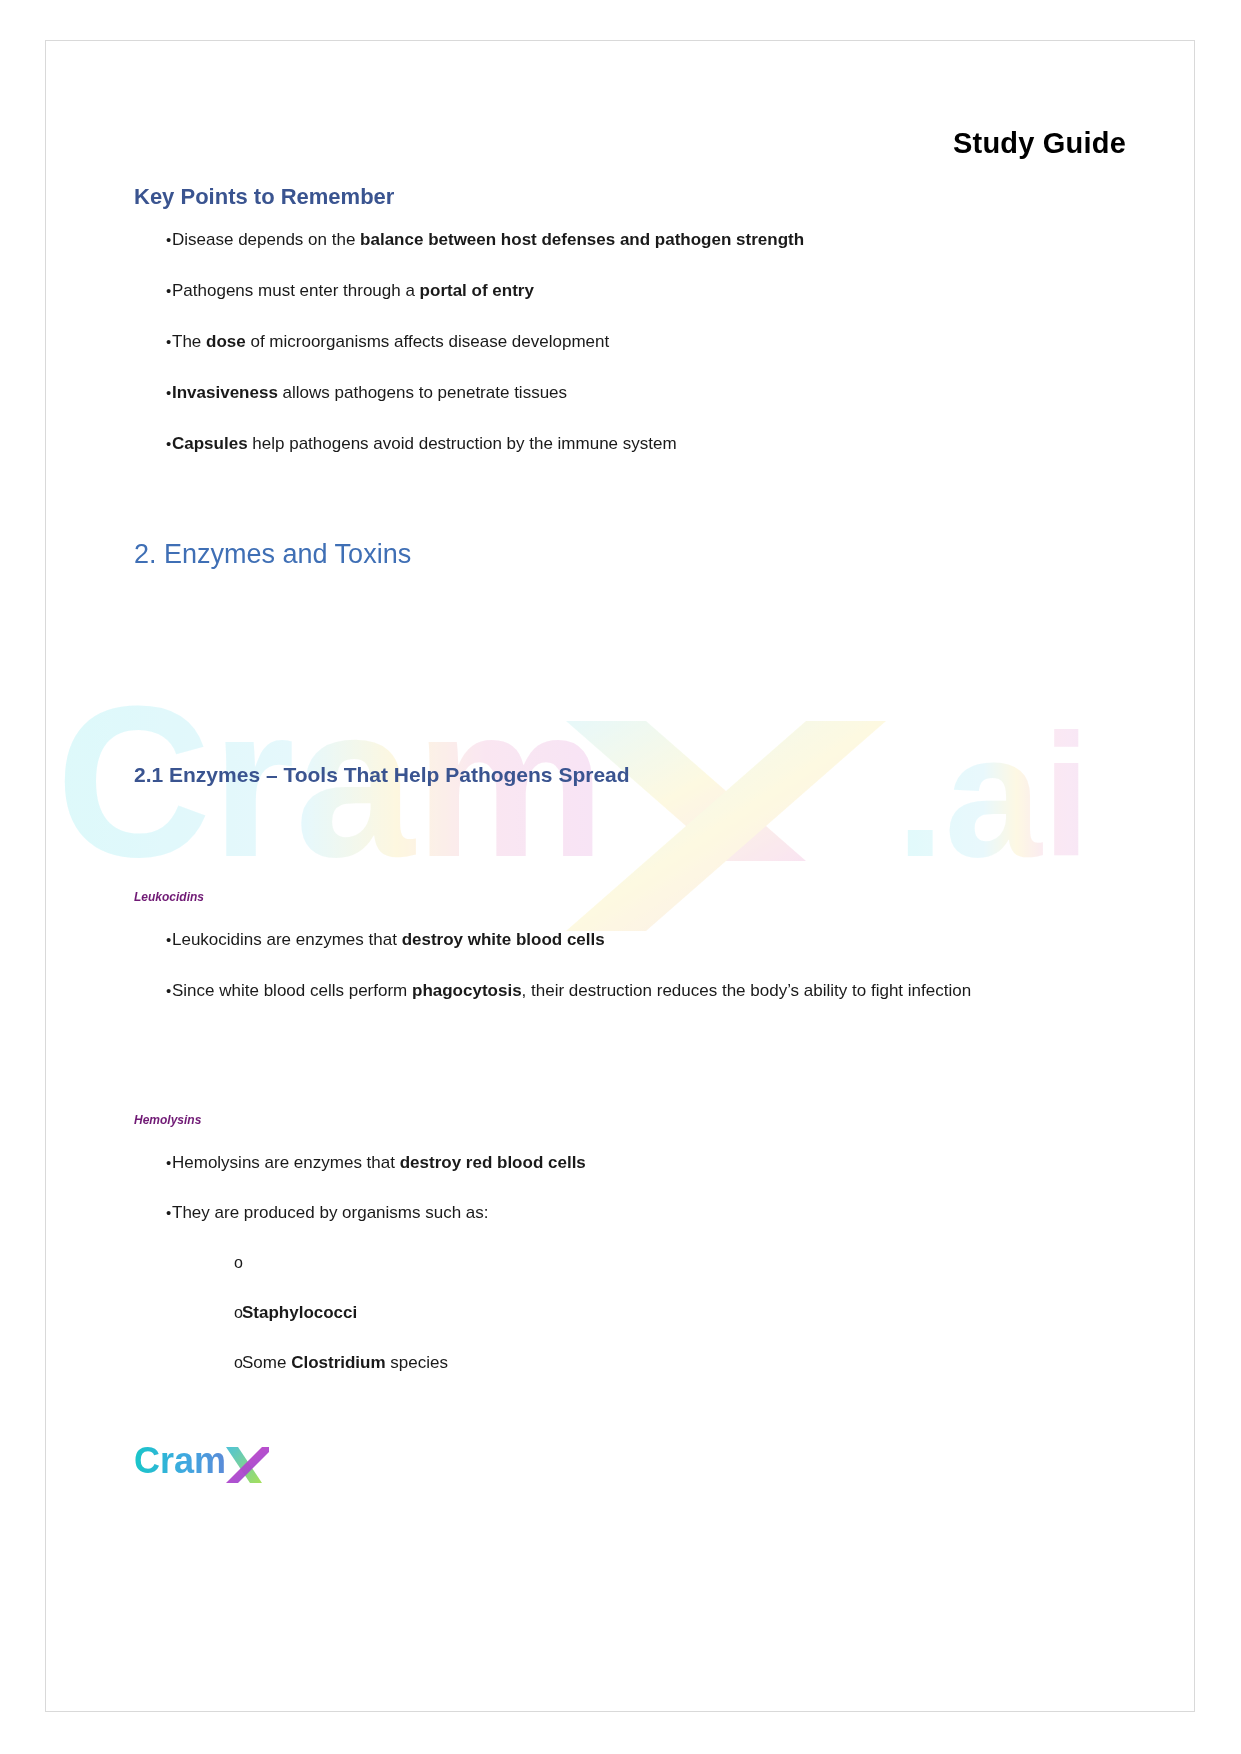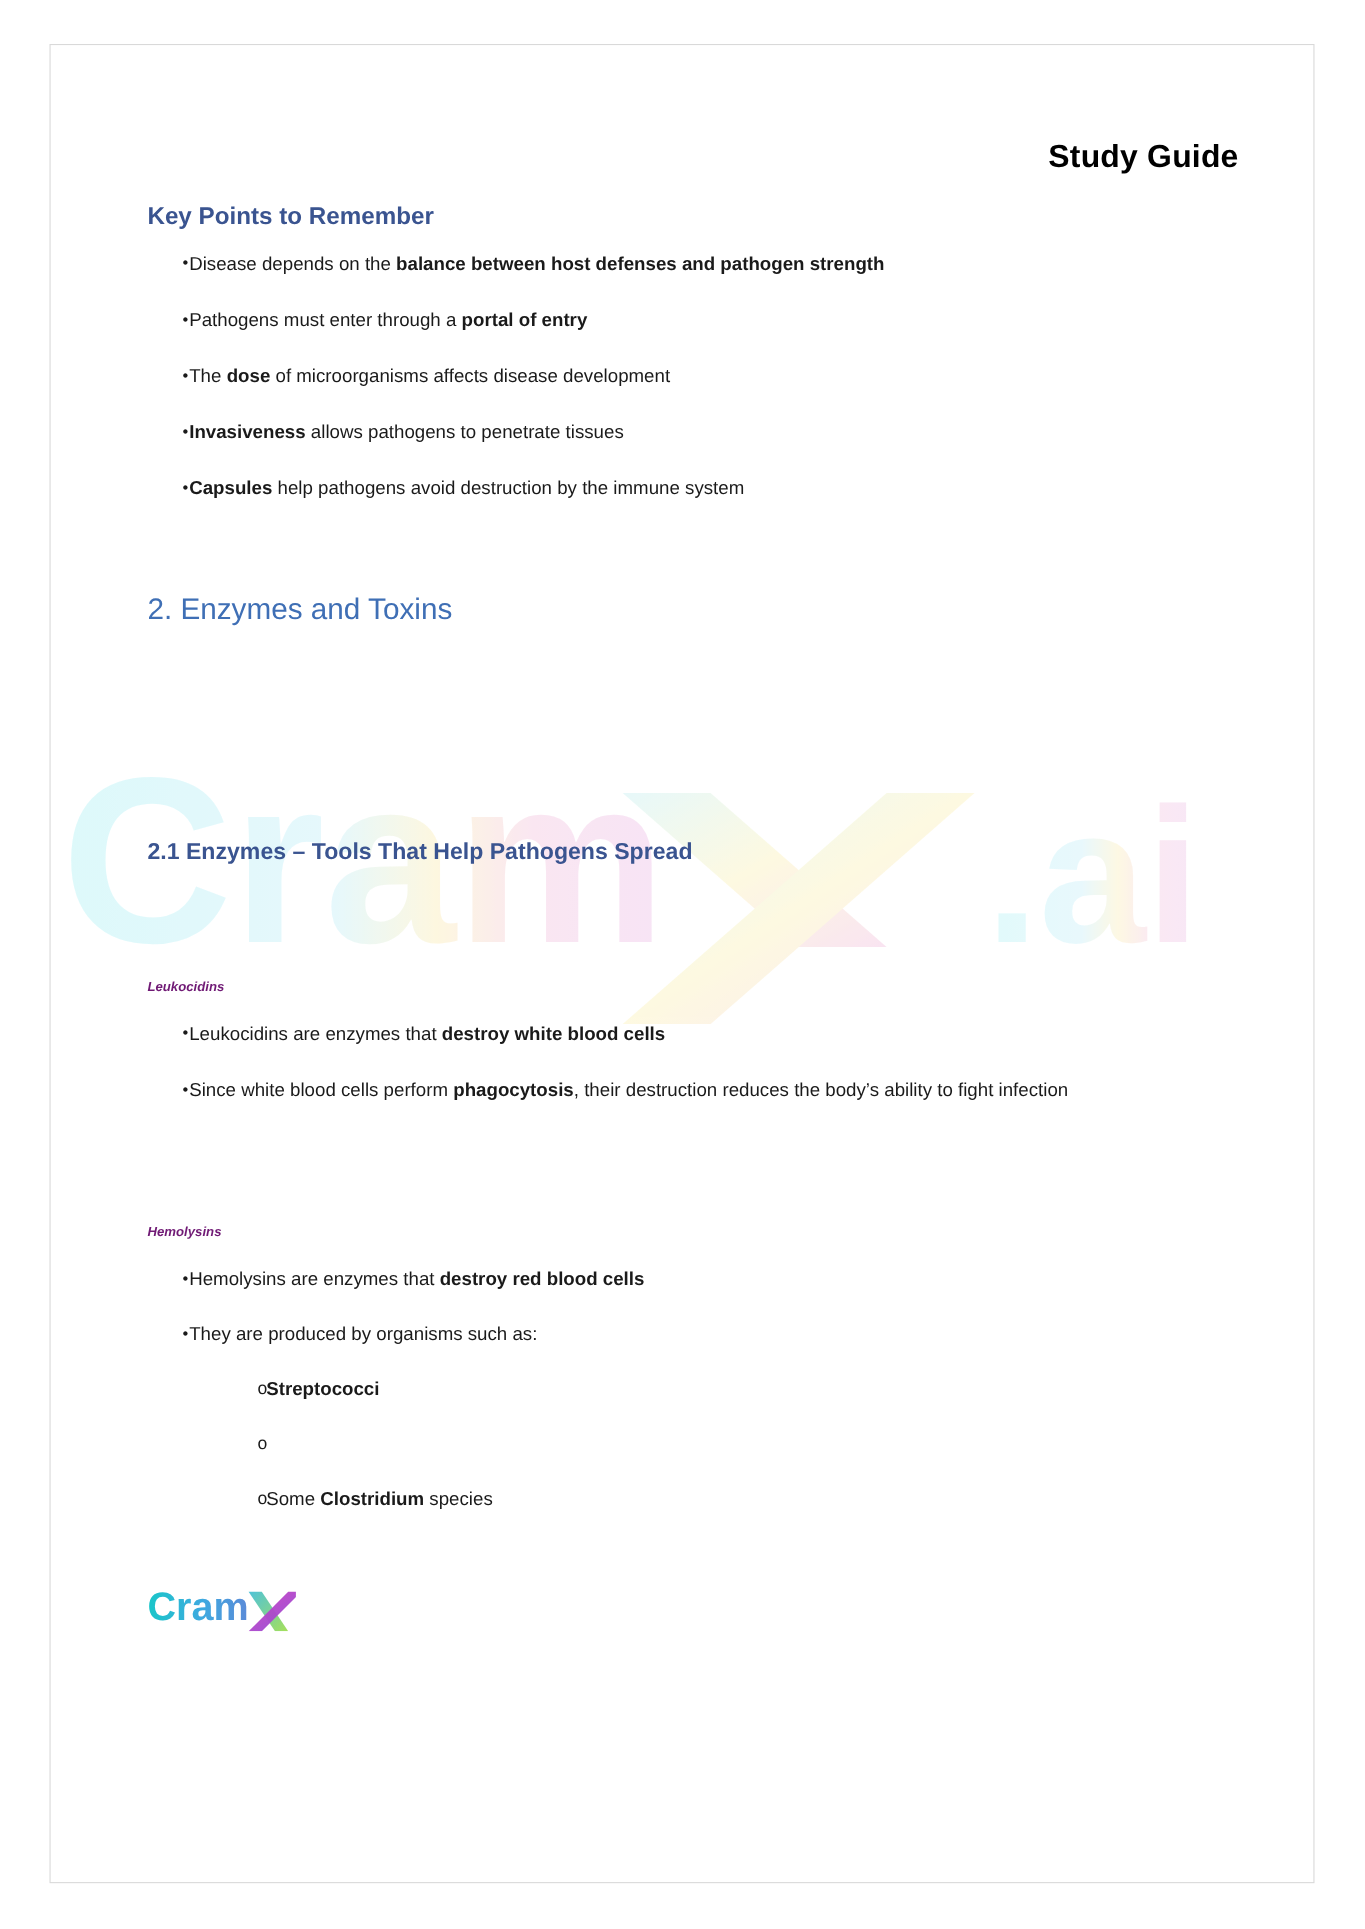--- a/index.html
+++ b/index.html
@@ -247,25 +247,25 @@
         <span class="bullet-text"><span>Hemolysins are enzymes that </span><b>destroy red blood cells</b><span></span></span>
       </div>
 
       <div class="bullet-row">
         <span class="bullet-mark">•</span>
         <span class="bullet-text"><span>They are produced by organisms such as:</span><b></b><span></span></span>
       </div>
 
       <div class="bullet-row sub-row">
         <span class="bullet-mark">o</span>
-        <span class="bullet-text"><span></span><b>Streptococci</b><span></span></span>
       </div>
 
       <div class="bullet-row sub-row">
         <span class="bullet-mark">o</span>
+        <span class="bullet-text"><span></span><b>Staphylococci</b><span></span></span>
       </div>
 
       <div class="bullet-row sub-row">
         <span class="bullet-mark">o</span>
         <span class="bullet-text"><span>Some </span><b>Clostridium</b><span> species</span></span>
       </div>
 
     </div>
 
     <div class="footer-logo">

